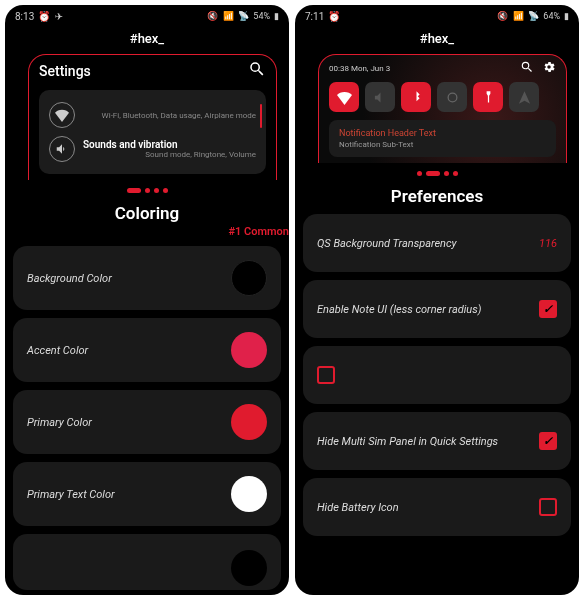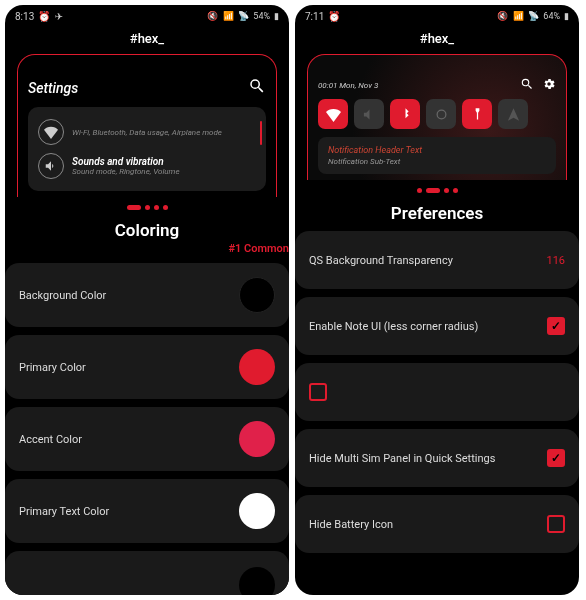--- a/index.html
+++ b/index.html
@@ -38,27 +38,26 @@
   }
   .status-right span { font-size: 9px; }
   .app-title {
     text-align: center;
     color: #fff;
     font-size: 13px;
     font-weight: 500;
     padding: 4px 0;
   }
   .preview-frame {
-    margin: 4px 12px 0 12px;
+    margin: 4px 12px 0 23px;
     border: 1.5px solid #e01b2e;
     border-bottom: none;
     border-radius: 18px 18px 0 0;
-    padding: 22px 10px 6px 10px;
+    padding: 5px 10px 6px 10px;
     position: relative;
-    font-style: italic;
   }
   .preview-header {
     display: flex;
     align-items: center;
     justify-content: space-between;
     margin-bottom: 8px;
   }
   .preview-title {
     color: #fff;
     font-size: 14px;
@@ -82,21 +81,21 @@
     border: 1.5px solid #888;
     border-radius: 50%;
     display: flex;
     align-items: center;
     justify-content: center;
     flex-shrink: 0;
   }
   .circle-icon svg { width: 14px; height: 14px; }
   .card-text { flex: 1; }
   .card-title { color: #fff; font-size: 10px; font-weight: 600; }
-  .card-sub { color: #888; font-size: 8px; }
+  .card-sub { color: #888; font-size: 8px; text-align: right; }
   .red-bar {
     position: absolute;
     right: 4px;
     top: 14px;
     width: 2px;
     height: 24px;
     background: #e01b2e;
     border-radius: 2px;
   }
   .dots {
@@ -119,21 +118,22 @@
     text-align: right;
     color: #e01b2e;
     font-size: 11px;
     font-weight: 600;
     padding-bottom: 8px;
     margin-left: 12px;
   }
   .list {
     flex: 1;
     overflow: hidden;
-    padding: 0 0;
+    padding: 0 8px;
+    font-style: italic;
   }
   .list-item {
     background: #1a1a1a;
     border-radius: 14px;
     padding: 14px 14px;
     margin-bottom: 8px;
     display: flex;
     align-items: center;
     justify-content: space-between;
     min-height: 58px;
@@ -261,26 +261,26 @@
 
   <div class="section-title">Coloring</div>
   <div class="section-sub">#1 Common</div>
 
   <div class="list">
     <div class="list-item">
       <span class="list-label">Background Color</span>
       <div class="swatch" style="background:#000000;border:1px solid #222"></div>
     </div>
     <div class="list-item">
+      <span class="list-label">Accent Color</span>
+      <div class="swatch" style="background:#e0214a"></div>
+    </div>
+    <div class="list-item">
       <span class="list-label">Primary Color</span>
       <div class="swatch" style="background:#e01b2e"></div>
-    </div>
-    <div class="list-item">
-      <span class="list-label">Accent Color</span>
-      <div class="swatch" style="background:#e0214a"></div>
     </div>
     <div class="list-item">
       <span class="list-label">Primary Text Color</span>
       <div class="swatch" style="background:#ffffff"></div>
     </div>
     <div class="list-item" style="min-height:20px;padding-top:6px;">
       <span></span>
       <div class="swatch" style="background:#000;transform:translateY(10px)"></div>
     </div>
   </div>
@@ -297,21 +297,21 @@
       <span>📶</span>
       <span>📡</span>
       <span>64%</span>
       <span>▮</span>
     </div>
   </div>
   <div class="app-title">#hex_</div>
 
   <div class="preview-frame" style="background:radial-gradient(circle at 70% 60%, #3a1818 0%, #0a0a0a 70%);">
     <div class="qs-top">
-      <span>00:01 Mon, Nov 3</span>
+      <span>00:38 Mon, Jun 3</span>
       <div class="qs-top-icons">
         <span>
           <svg viewBox="0 0 24 24" width="14" height="14">
               <path fill="#fff" d="M15.5 14h-.79l-.28-.27A6.47 6.47 0 0016 9.5 6.5 6.5 0 109.5 16c1.61 0 3.09-.59 4.23-1.57l.27.28v.79l5 5L20.49 19l-5-5zM9.5 14A4.5 4.5 0 1114 9.5 4.5 4.5 0 019.5 14z"></path>
             </svg>
         </span>
         <span>
           <svg viewBox="0 0 24 24" width="14" height="14">
               <path fill="#fff" d="M19.4 13l.1-1-.1-1 2.1-1.6-2-3.5-2.5 1a7 7 0 00-1.7-1l-.4-2.6h-4l-.4 2.6a7 7 0 00-1.7 1l-2.5-1-2 3.5L6.5 11l-.1 1 .1 1-2.1 1.6 2 3.5 2.5-1a7 7 0 001.7 1l.4 2.6h4l.4-2.6a7 7 0 001.7-1l2.5 1 2-3.5L19.4 13zM12 15a3 3 0 110-6 3 3 0 010 6z"></path>
             </svg>

